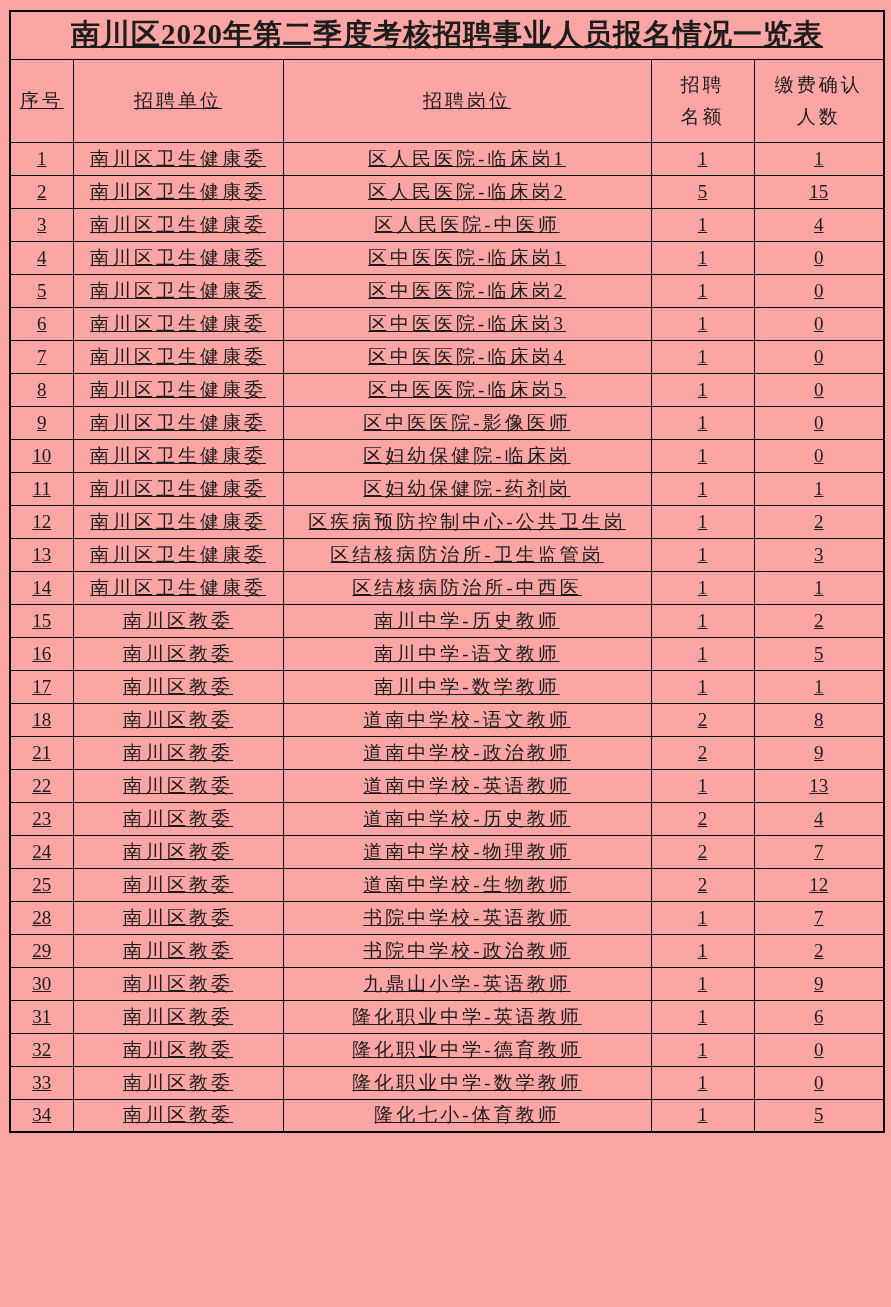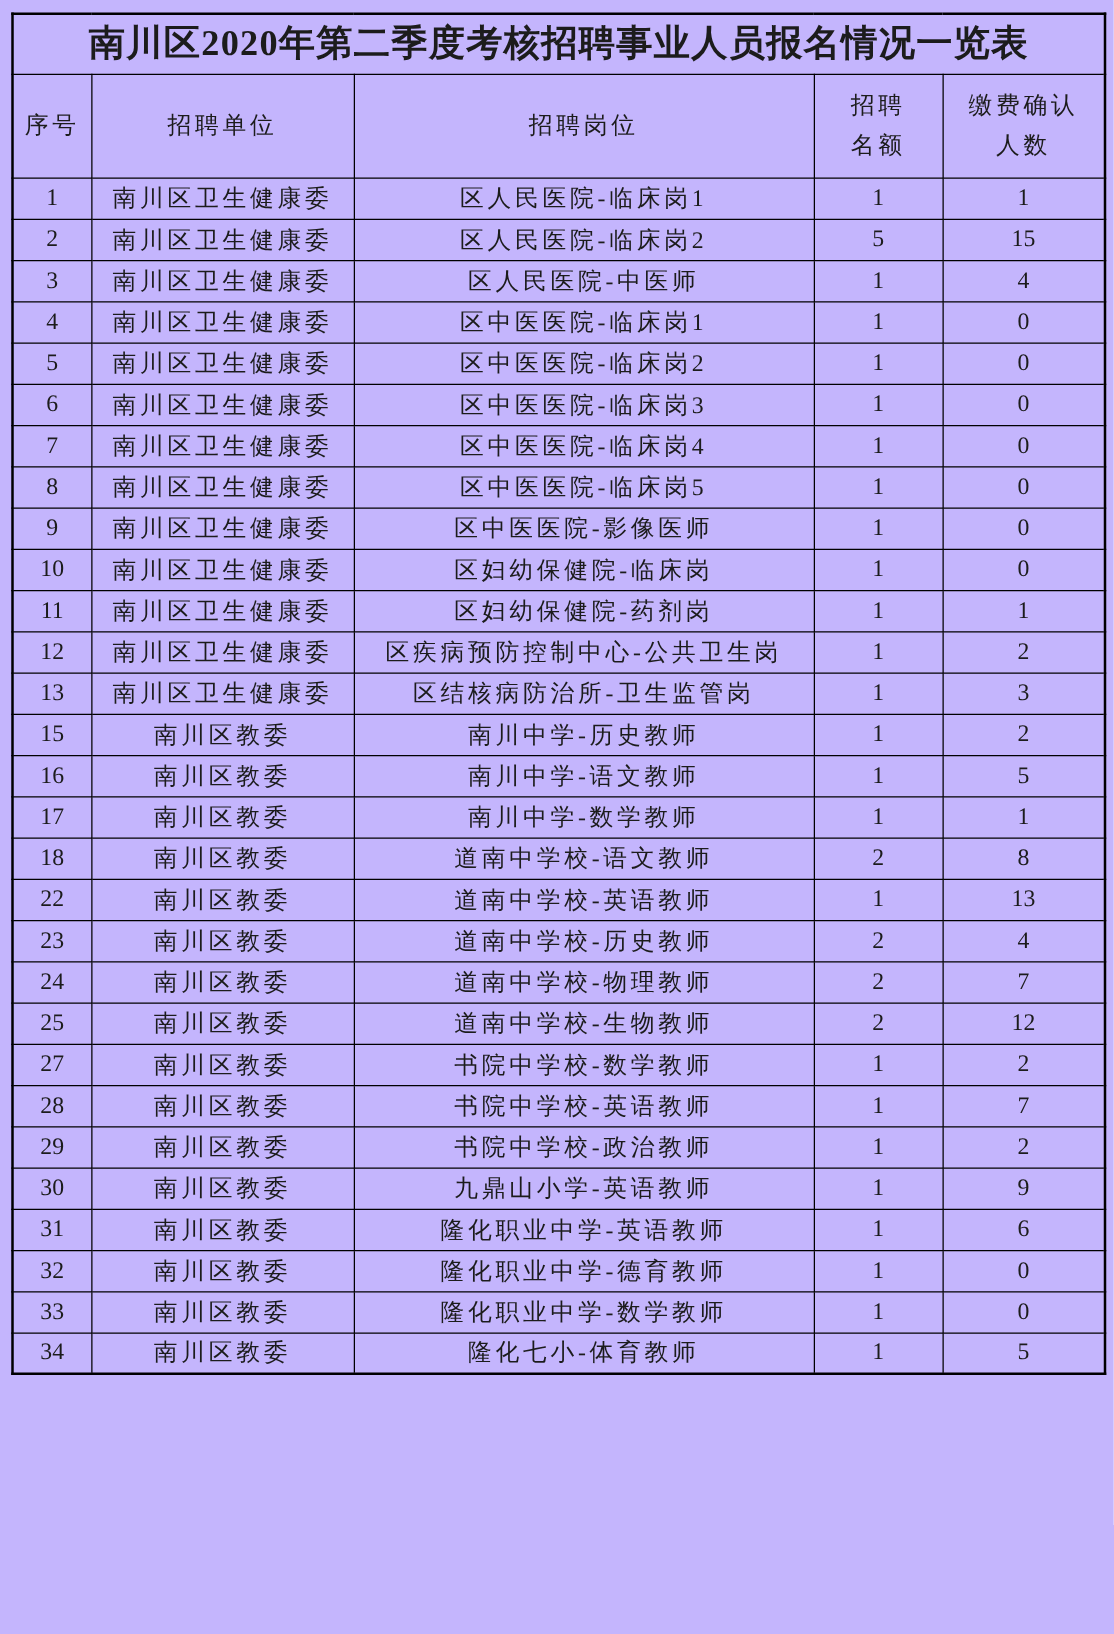--- a/index.html
+++ b/index.html
@@ -5,23 +5,24 @@
   html, body {
     margin: 0;
     padding: 0;
     background: #ffffff;
     font-family: "Liberation Serif", "DejaVu Serif", serif;
     color: #1c1c1c;
   }
   .sheet {
     width: 891px;
     height: 1307px;
-    background: #c4b5fd;
+    background: #fca5a5;
     box-sizing: border-box;
     padding: 10px 8px 0 9px;
+    text-decoration: underline;
   }
   table.report {
     border-collapse: collapse;
     table-layout: fixed;
     width: 874px;
     border: 2px solid #000000;
   }
   table.report th,
   table.report td {
     border: 1px solid #000000;
@@ -177,20 +178,27 @@
           <td class="num">2</td>
         </tr>
         <tr>
           <td class="num">13</td>
           <td>南川区卫生健康委</td>
           <td>区结核病防治所-卫生监管岗</td>
           <td class="num">1</td>
           <td class="num">3</td>
         </tr>
         <tr>
+          <td class="num">14</td>
+          <td>南川区卫生健康委</td>
+          <td>区结核病防治所-中西医</td>
+          <td class="num">1</td>
+          <td class="num">1</td>
+        </tr>
+        <tr>
           <td class="num">15</td>
           <td>南川区教委</td>
           <td>南川中学-历史教师</td>
           <td class="num">1</td>
           <td class="num">2</td>
         </tr>
         <tr>
           <td class="num">16</td>
           <td>南川区教委</td>
           <td>南川中学-语文教师</td>
@@ -205,20 +213,27 @@
           <td class="num">1</td>
         </tr>
         <tr>
           <td class="num">18</td>
           <td>南川区教委</td>
           <td>道南中学校-语文教师</td>
           <td class="num">2</td>
           <td class="num">8</td>
         </tr>
         <tr>
+          <td class="num">21</td>
+          <td>南川区教委</td>
+          <td>道南中学校-政治教师</td>
+          <td class="num">2</td>
+          <td class="num">9</td>
+        </tr>
+        <tr>
           <td class="num">22</td>
           <td>南川区教委</td>
           <td>道南中学校-英语教师</td>
           <td class="num">1</td>
           <td class="num">13</td>
         </tr>
         <tr>
           <td class="num">23</td>
           <td>南川区教委</td>
           <td>道南中学校-历史教师</td>
@@ -231,27 +246,20 @@
           <td>道南中学校-物理教师</td>
           <td class="num">2</td>
           <td class="num">7</td>
         </tr>
         <tr>
           <td class="num">25</td>
           <td>南川区教委</td>
           <td>道南中学校-生物教师</td>
           <td class="num">2</td>
           <td class="num">12</td>
-        </tr>
-        <tr>
-          <td class="num">27</td>
-          <td>南川区教委</td>
-          <td>书院中学校-数学教师</td>
-          <td class="num">1</td>
-          <td class="num">2</td>
         </tr>
         <tr>
           <td class="num">28</td>
           <td>南川区教委</td>
           <td>书院中学校-英语教师</td>
           <td class="num">1</td>
           <td class="num">7</td>
         </tr>
         <tr>
           <td class="num">29</td>

